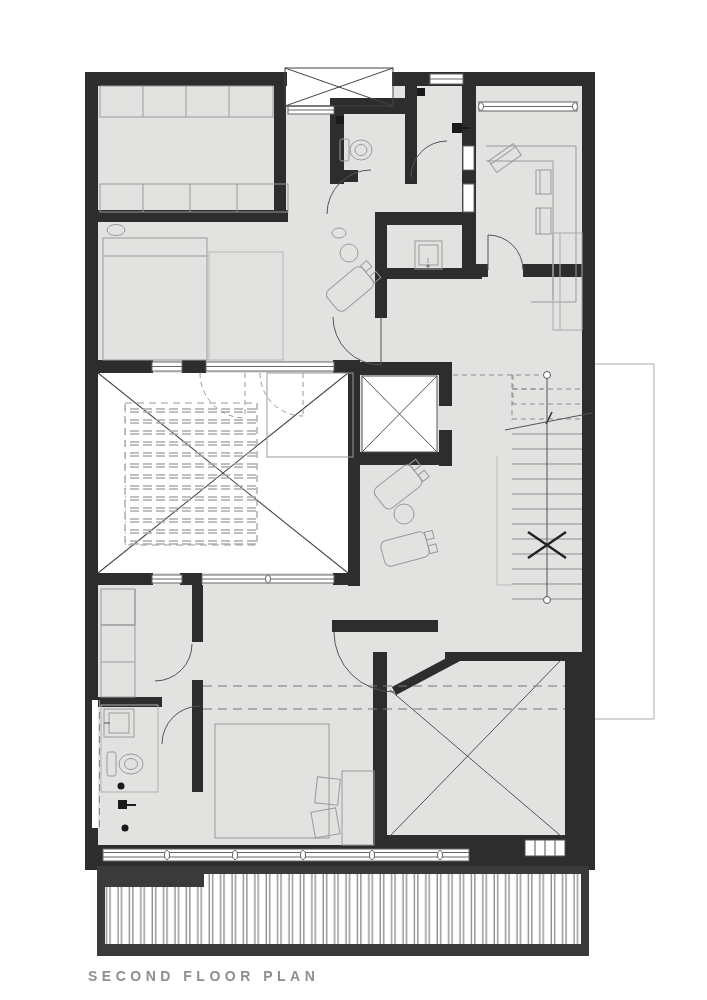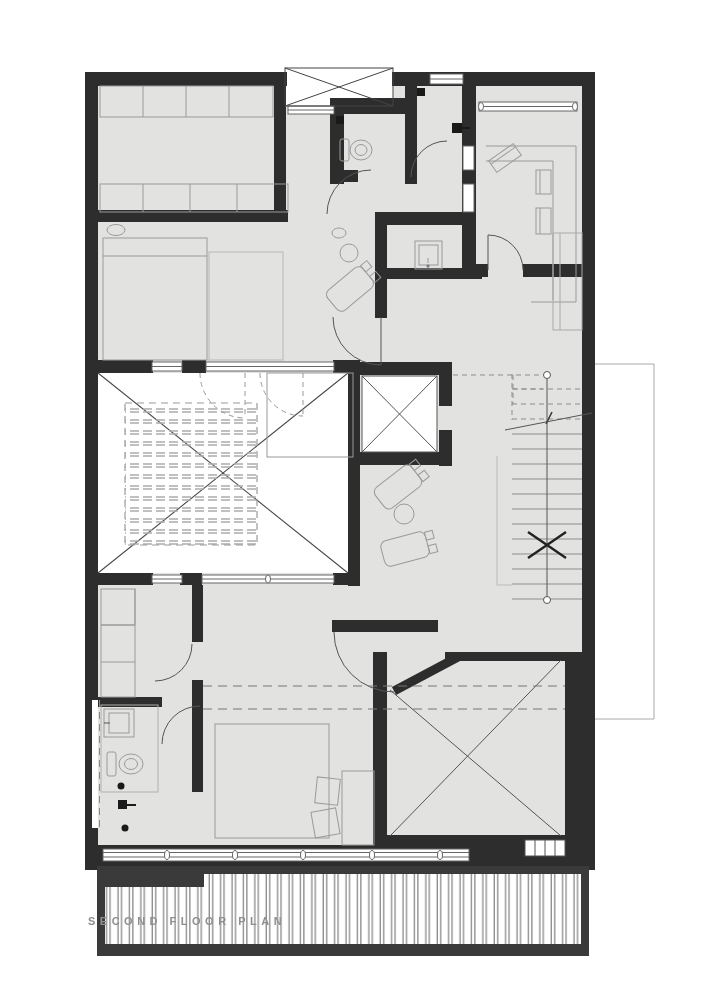--- a/index.html
+++ b/index.html
@@ -3,21 +3,21 @@
 <meta charset="utf-8">
 <style>
   :root{
     --wall:#2d2d2d; --floor:#e2e2e1; --line:#9a9a9a; --dark-line:#555;
     --caption:#8f8f8f; --bg:#ffffff;
   }
   html,body{margin:0;padding:0;background:var(--bg);}
   .stage{position:relative;width:707px;height:1000px;background:var(--bg);
          font-family:"Liberation Sans", sans-serif;overflow:hidden;}
   svg{position:absolute;left:0;top:0;}
-  .caption{position:absolute;left:88px;top:915px;font-size:11px;
+  .caption{position:absolute;left:88px;top:968px;font-size:14px;
            letter-spacing:4.5px;color:var(--caption);font-weight:bold;}
 </style>
 </head>
 <body>
 
 <div class="stage">
 <svg width="707" height="1000" viewBox="0 0 707 1000">
   <defs>
     <pattern id="hatch" width="13" height="11" patternUnits="userSpaceOnUse">
       <path d="M0,2 h9 M0,5 h9" stroke="#ababab" stroke-width="1.4" fill="none"></path>

